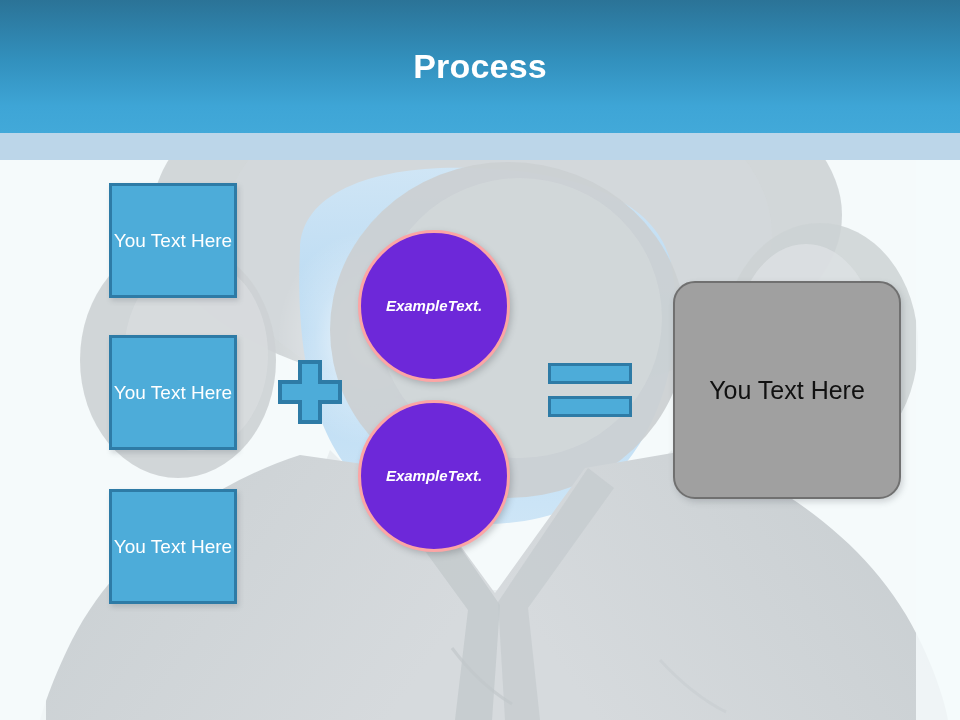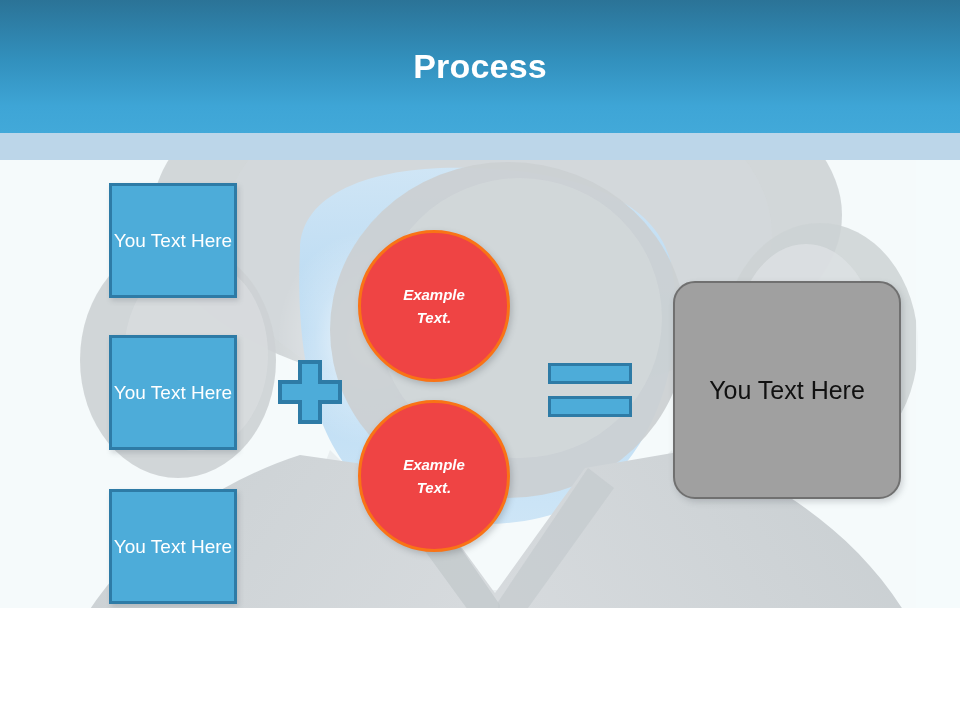--- a/index.html
+++ b/index.html
@@ -8,21 +8,21 @@
     padding: 0;
     background: #ffffff;
   }
   body {
     font-family: "Liberation Sans", sans-serif;
   }
 
   #slide {
     position: relative;
     width: 960px;
-    height: 608px;
+    height: 720px;
     overflow: hidden;
     background: #f5fafb;
   }
 
   
   #bg-art {
     position: absolute;
     left: 0; top: 0;
     width: 960px;
     height: 720px;
@@ -94,25 +94,24 @@
     height: 66px;
     z-index: 10;
   }
 
   
   .gray-circle {
     position: absolute;
     width: 152px;
     height: 152px;
     border-radius: 50%;
-    background: #ef4444;
-    border: 3px solid #f97316;
-    box-sizing: border-box;
-    display: flex;
-    flex-direction: column;
+    background: #6d28d9;
+    border: 3px solid #fca5a5;
+    box-sizing: border-box;
+    display: flex;
     align-items: center;
     justify-content: center;
     text-align: center;
     color: #ffffff;
     font-size: 15px;
     font-weight: bold;
     font-style: italic;
     line-height: 1.55;
     z-index: 10;
     box-shadow: 2px 3px 6px rgba(60,65,70,0.25);

